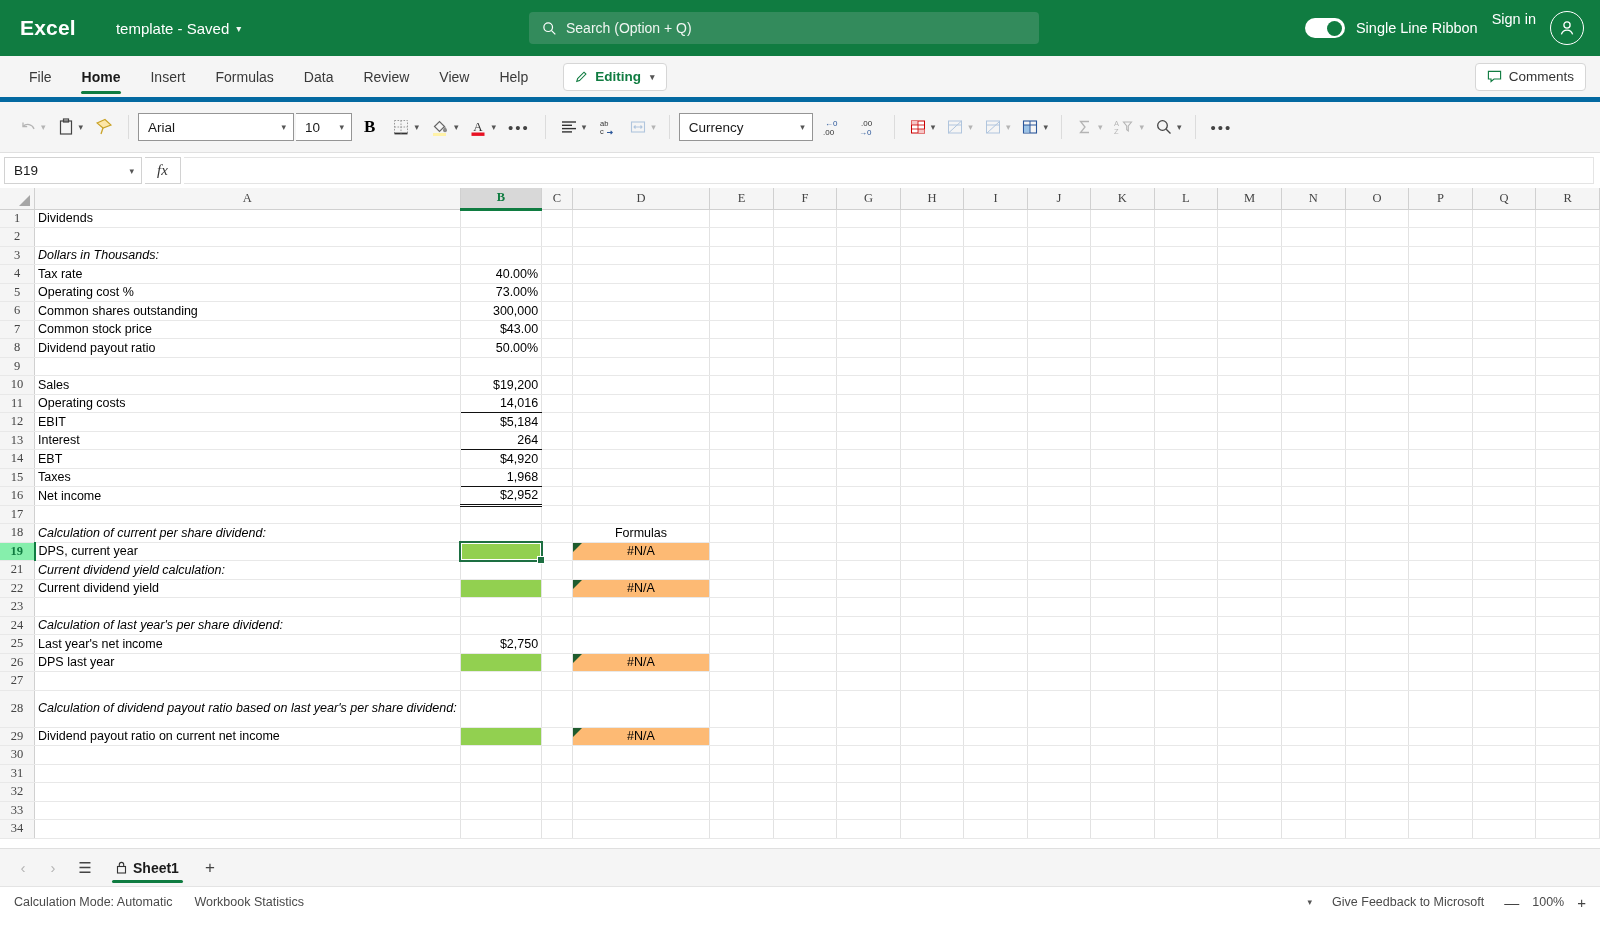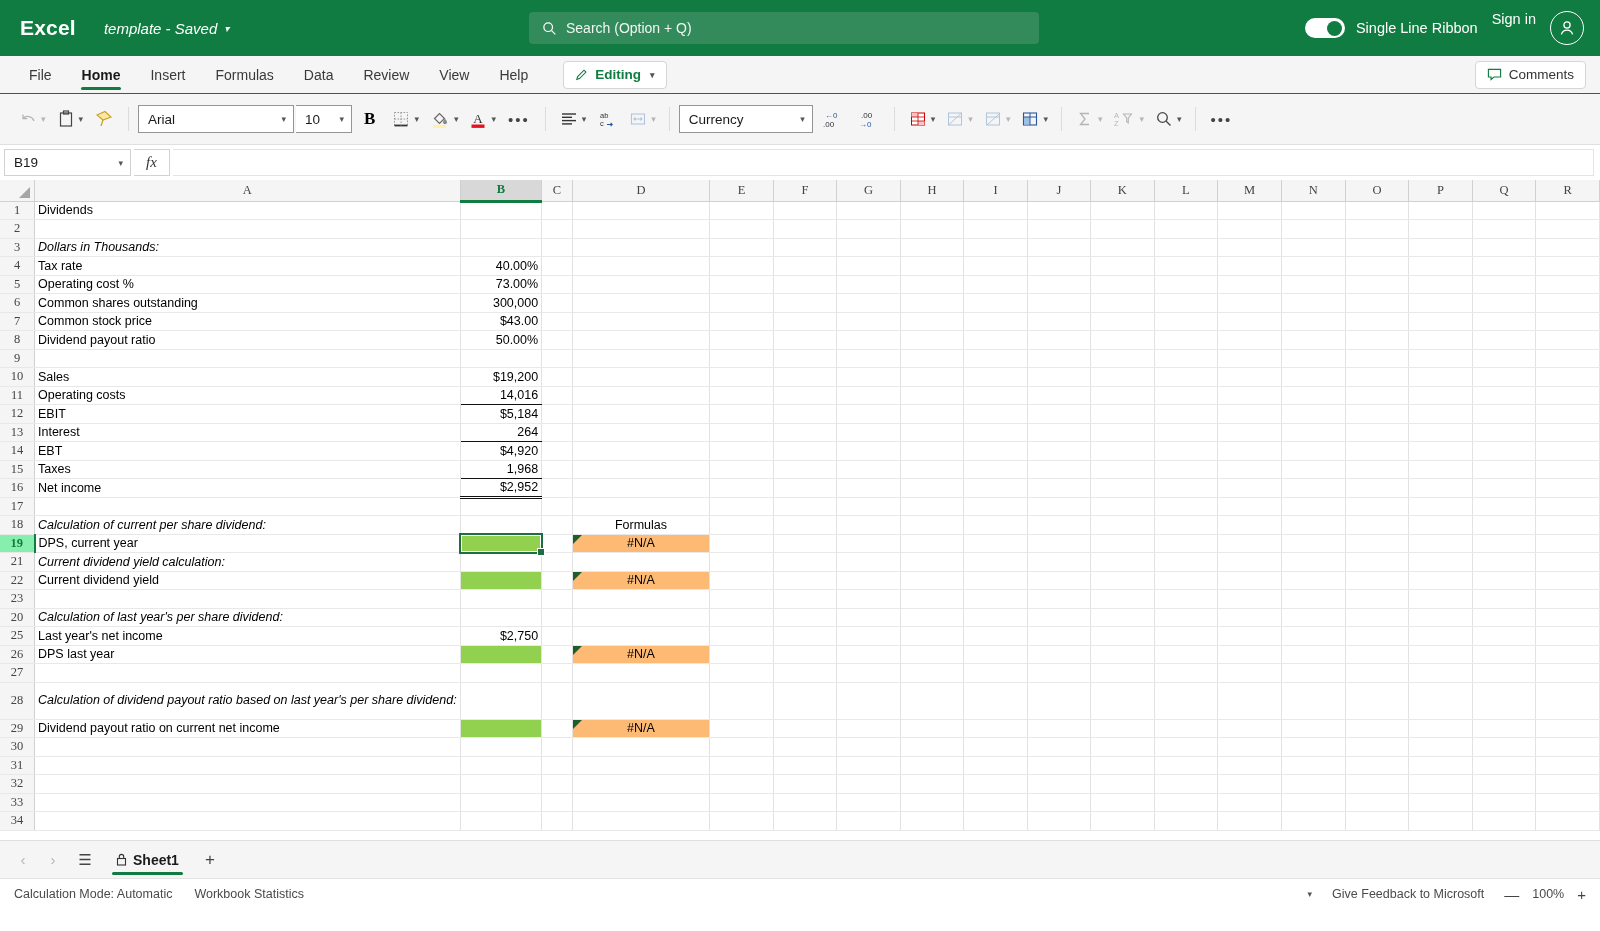--- a/index.html
+++ b/index.html
@@ -10,21 +10,21 @@
     -webkit-font-smoothing: antialiased;
   }
 
   
   .titlebar {
     height: 56px; background: #107C41;
     display: flex; align-items: center; color: #fff;
     padding: 0 14px; position: relative;
   }
   .app-logo { font-size: 21px; font-weight: bold; letter-spacing: .2px; margin-left: 6px; }
-  .doc-title { margin-left: 28px; font-size: 15px; display: flex; align-items: center; gap: 7px; font-style: italic; }
+  .doc-title { margin-left: 40px; font-size: 15px; display: flex; align-items: center; gap: 7px; }
   .doc-title .chev { font-size: 10px; opacity: .95; }
   .searchbox {
     position: absolute; left: 529px; width: 510px; height: 32px;
     background: #338B5C; border-radius: 4px;
     display: flex; align-items: center; gap: 9px; padding: 0 13px;
     color: #ffffff; font-size: 14px;
   }
   .searchbox .ph { color: #f0f6f2; }
   .tb-right { margin-left: auto; display: flex; gap: 14px; }
   .toggle-wrap { display: flex; align-items: center; gap: 11px; font-size: 14.5px; }
@@ -37,22 +37,22 @@
     background: #107C41; right: 3px; top: 2.5px;
   }
   .signin { font-size: 14.5px; }
   .avatar {
     width: 34px; height: 34px; border-radius: 50%; border: 1.5px solid #fff;
     display: flex; align-items: center; justify-content: center; margin-right: 2px;
   }
 
   
   .ribbon-tabs {
-    height: 38px; background: #F5F5F5; display: flex; align-items: stretch;
-    padding-left: 14px; position: relative; border-bottom: 1px solid #0369a1;
+    height: 46px; background: #F5F5F5; display: flex; align-items: stretch;
+    padding-left: 14px; position: relative; border-bottom: 5px solid #0369a1;
   }
   .rtab {
     padding: 0 15px; display: flex; align-items: center; font-size: 14px;
     color: #393939; position: relative; cursor: default;
   }
   .rtab.active { font-weight: bold; color: #1a1a1a; }
   .rtab.active::after {
     content: ""; position: absolute; left: 14px; right: 14px; bottom: 3px;
     height: 3px; background: #107C41; border-radius: 2px;
   }
@@ -85,21 +85,21 @@
   }
   .combo.font { width: 156px; }
   .combo.size { width: 56px; border-left: none; }
   .combo.numfmt { width: 134px; }
   .bold-btn { font-weight: bold; font-size: 17px; padding: 0 10px; font-family: "Liberation Serif", serif;}
   .dots { letter-spacing: 2px; font-size: 15px; color: #444; padding: 0 6px; }
 
   
   .fbar { height: 35px; display: flex; align-items: center; padding: 3px 6px 3px 4px; background: #fff; gap: 3px; }
   .namebox {
-    width: 127px; height: 27px; border: 1px solid #D2D2D2; background: #fff;
+    width: 138px; height: 27px; border: 1px solid #D2D2D2; background: #fff;
     display: flex; align-items: center; justify-content: space-between;
     padding: 0 7px 0 9px; font-size: 13.5px; color: #1a1a1a;
   }
   .fx {
     width: 36px; height: 27px; border: 1px solid #D2D2D2; border-left: none;
     display: flex; align-items: center; justify-content: center;
     font-family: "Liberation Serif", serif; font-style: italic; font-size: 15px; color: #333;
   }
   .finput { flex: 1; height: 27px; border: 1px solid #E4E4E4; border-left: none; background: #fff; }
 
@@ -947,21 +947,21 @@
           <td class="cell"></td>
           <td class="cell"></td>
           <td class="cell"></td>
           <td class="cell"></td>
           <td class="cell"></td>
           <td class="cell"></td>
           <td class="cell"></td>
           <td class="cell"></td>
         </tr>
         <tr>
-          <td class="rowh">20</td>
+          <td class="rowh">24</td>
           <td class="cell bi ovf">Calculation of last year's per share dividend:</td>
           <td class="cell r"></td>
           <td class="cell"></td>
           <td class="cell"></td>
           <td class="cell"></td>
           <td class="cell"></td>
           <td class="cell"></td>
           <td class="cell"></td>
           <td class="cell"></td>
           <td class="cell"></td>

